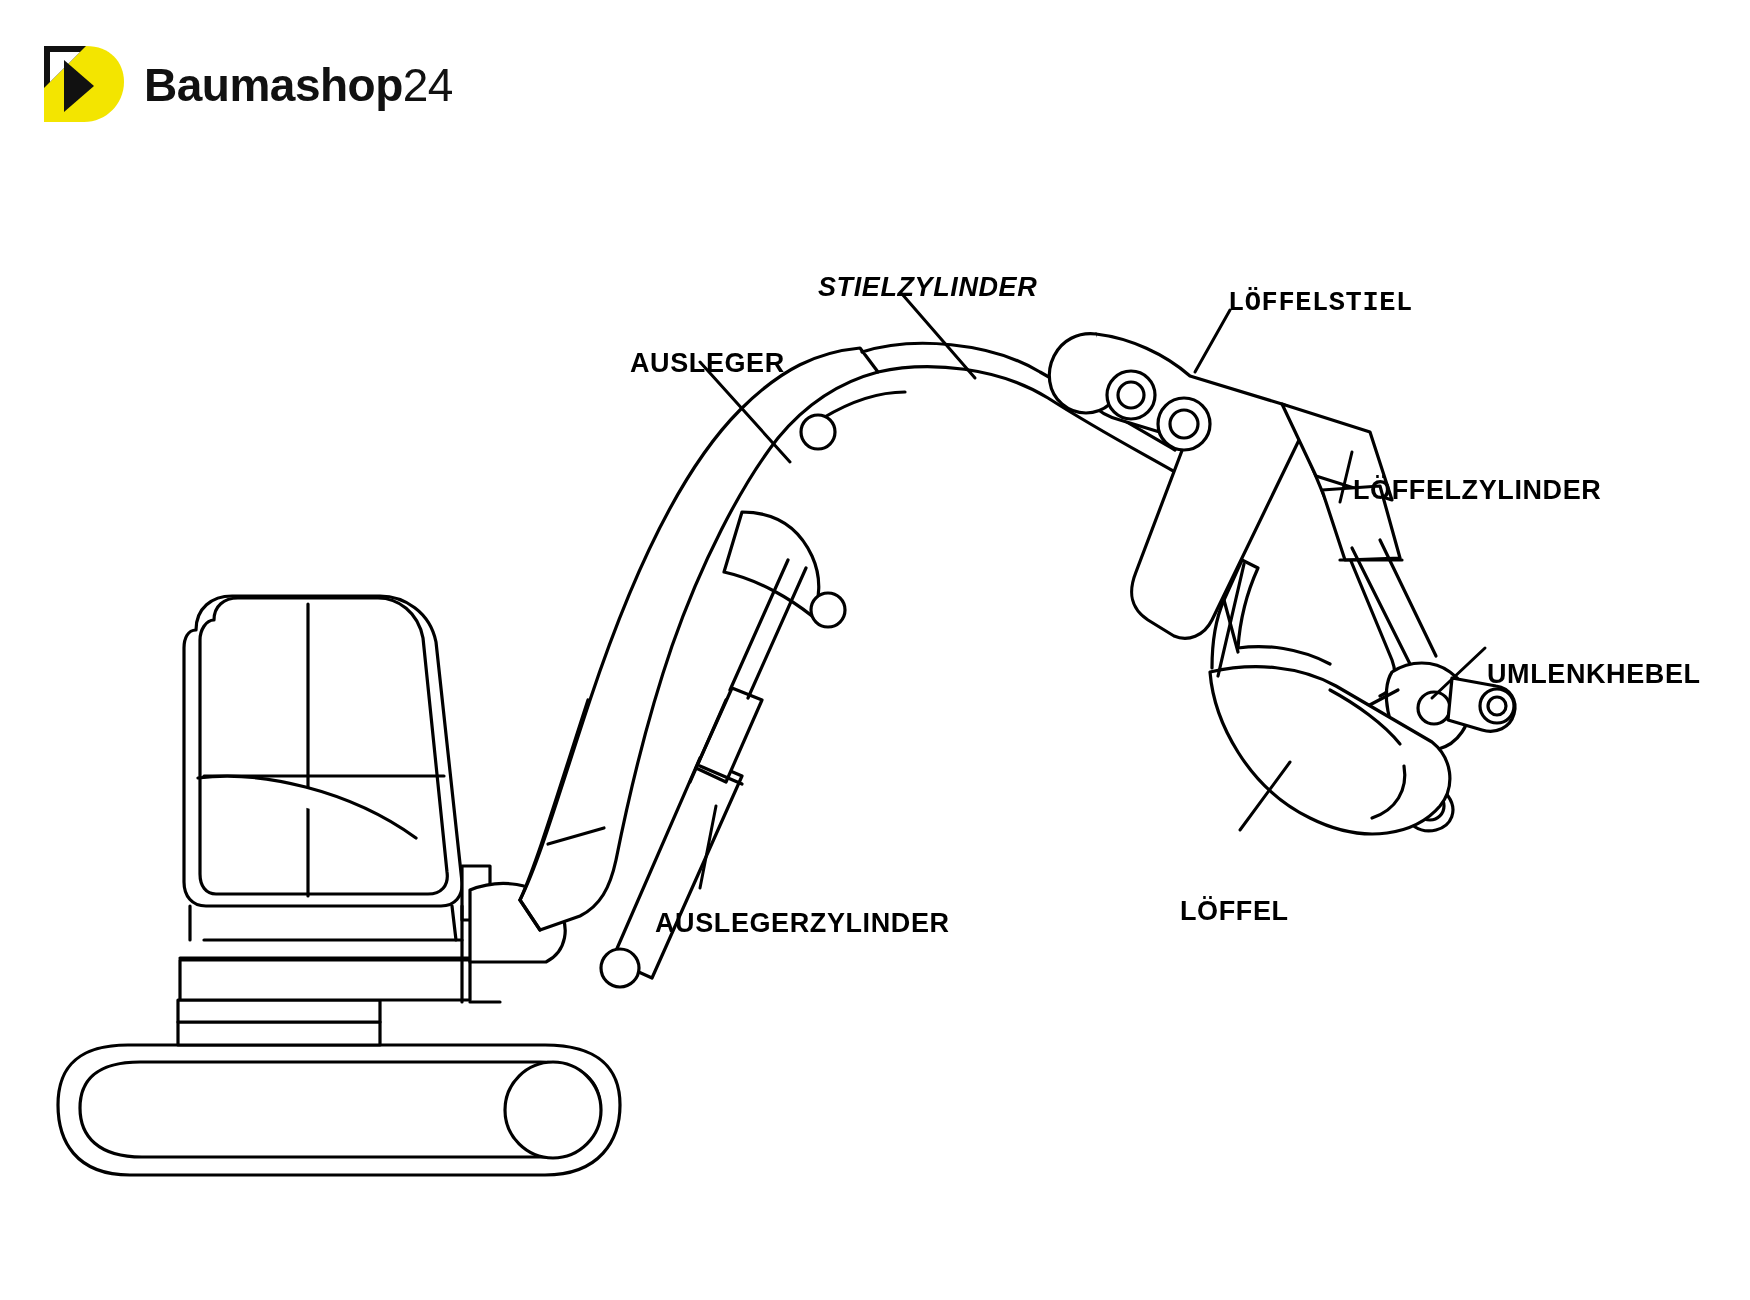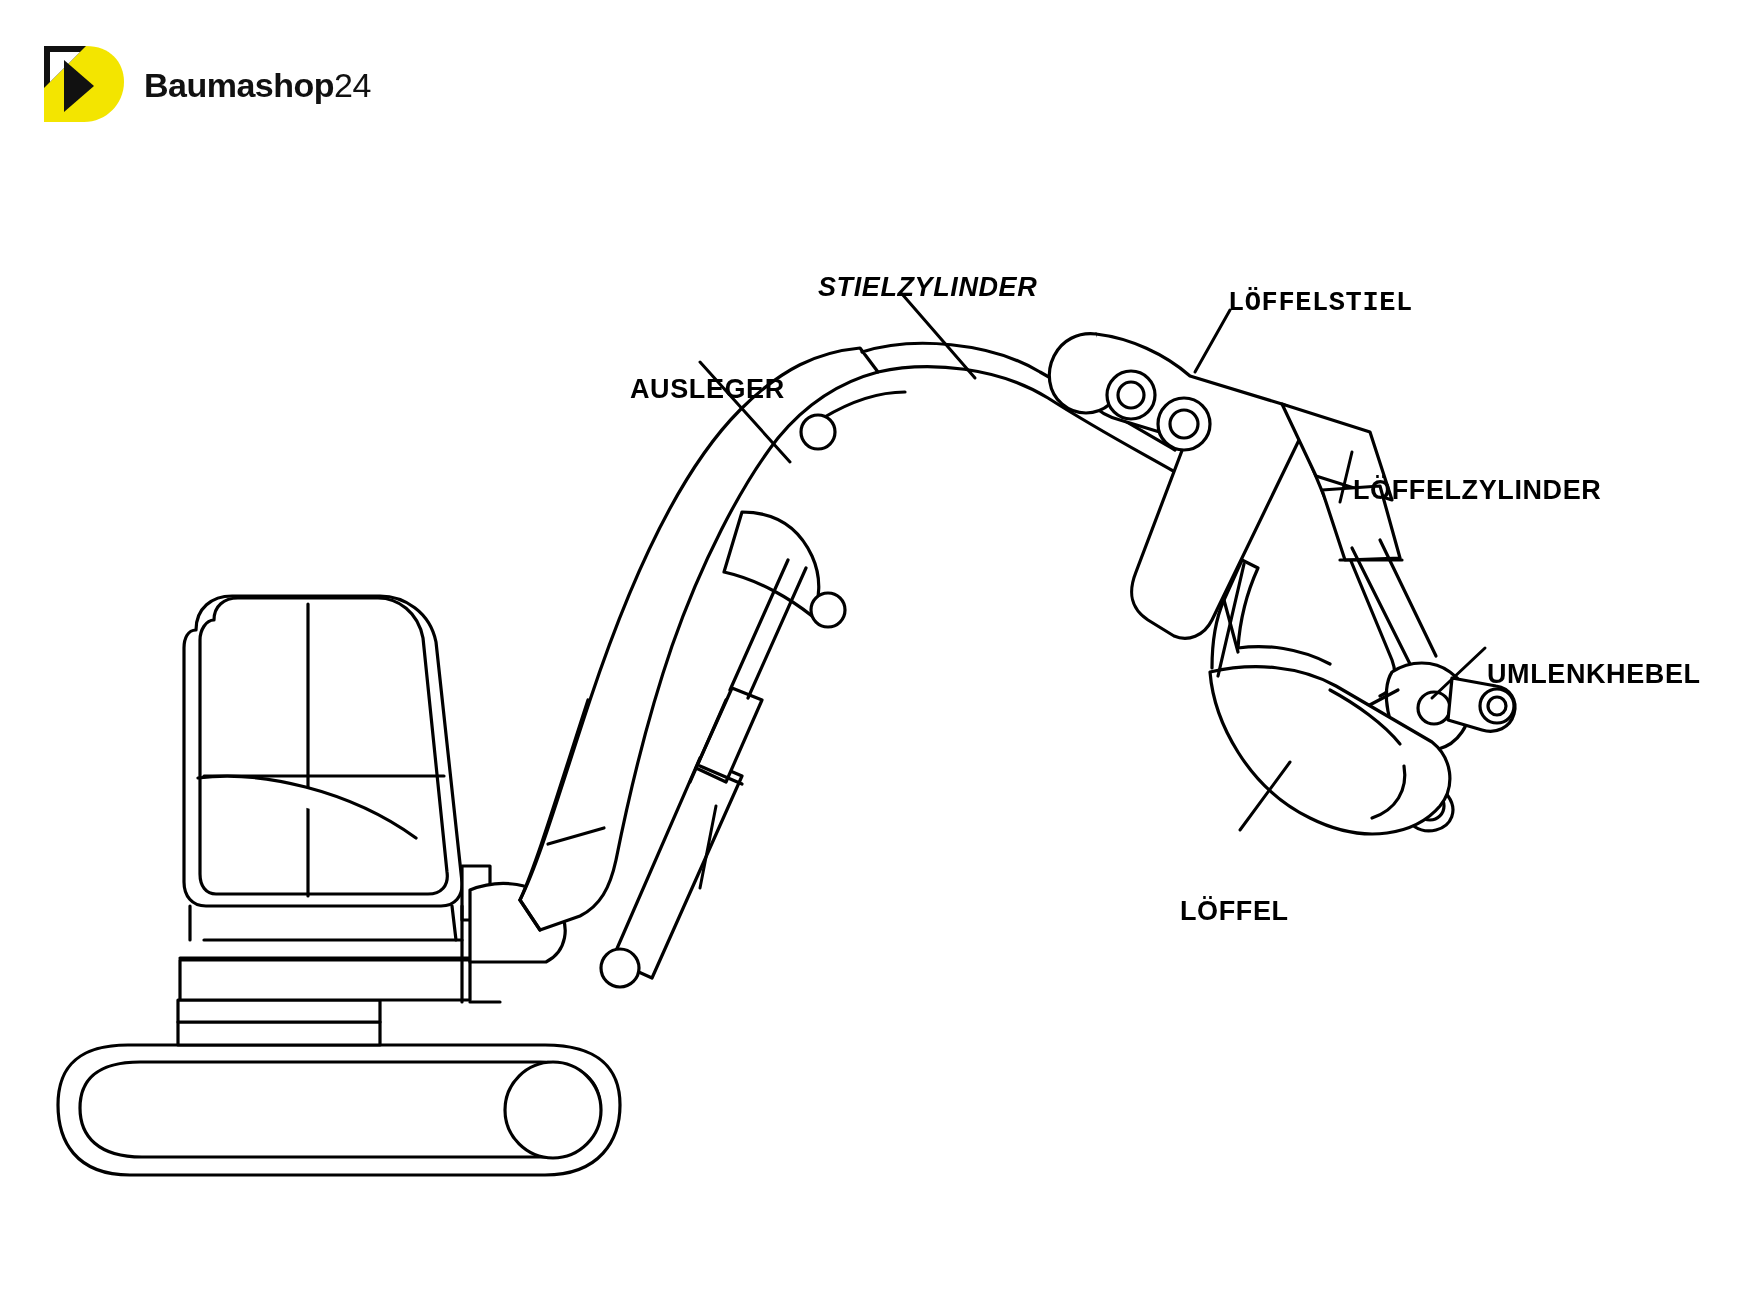--- a/index.html
+++ b/index.html
@@ -29,21 +29,21 @@
     align-items: center;
     gap: 18px;
   }
   #brand-mark {
     width: 86px;
     height: 86px;
     position: relative;
     flex: 0 0 auto;
   }
   #brand-text {
-    font-size: 34px;
+    font-size: 46px;
     letter-spacing: -0.5px;
     color: #111111;
     white-space: nowrap;
   }
   #brand-text .bold {
     font-weight: bold;
   }
   #brand-text .light {
     font-weight: normal;
   }
@@ -234,20 +234,21 @@
       <path d="M700 362 L790 462"></path>
       <path d="M902 294 L975 378"></path>
       <path d="M1230 310 L1195 372"></path>
       <path d="M1352 452 L1340 502"></path>
       <path d="M1485 648 L1432 698"></path>
       <path d="M1240 830 L1290 762"></path>
       <path d="M700 888 L716 806"></path>
     </g>
   </svg>
 
-  <div class="label" style="left:630px; top:348px;margin-top:26px;">AUSLEGER</div>
+  <div class="label" style="left:630px; top:348px;">AUSLEGER</div>
   <div class="label" style="left:818px; top:272px;font-style:italic;">STIELZYLINDER</div>
   <div class="label" style="left:1228px;top:288px;font-family:Liberation Mono, monospace;">LÖFFELSTIEL</div>
   <div class="label" style="left:1353px;top:428px;margin-top:47px;">LÖFFELZYLINDER</div>
   <div class="label" style="left:1487px;top:659px;">UMLENKHEBEL</div>
   <div class="label" style="left:1165px;top:896px;margin-left:15px;">LÖFFEL</div>
+  <div class="label" style="left:655px; top:908px;">AUSLEGERZYLINDER</div>
 
 </div>
 
 </body></html>

